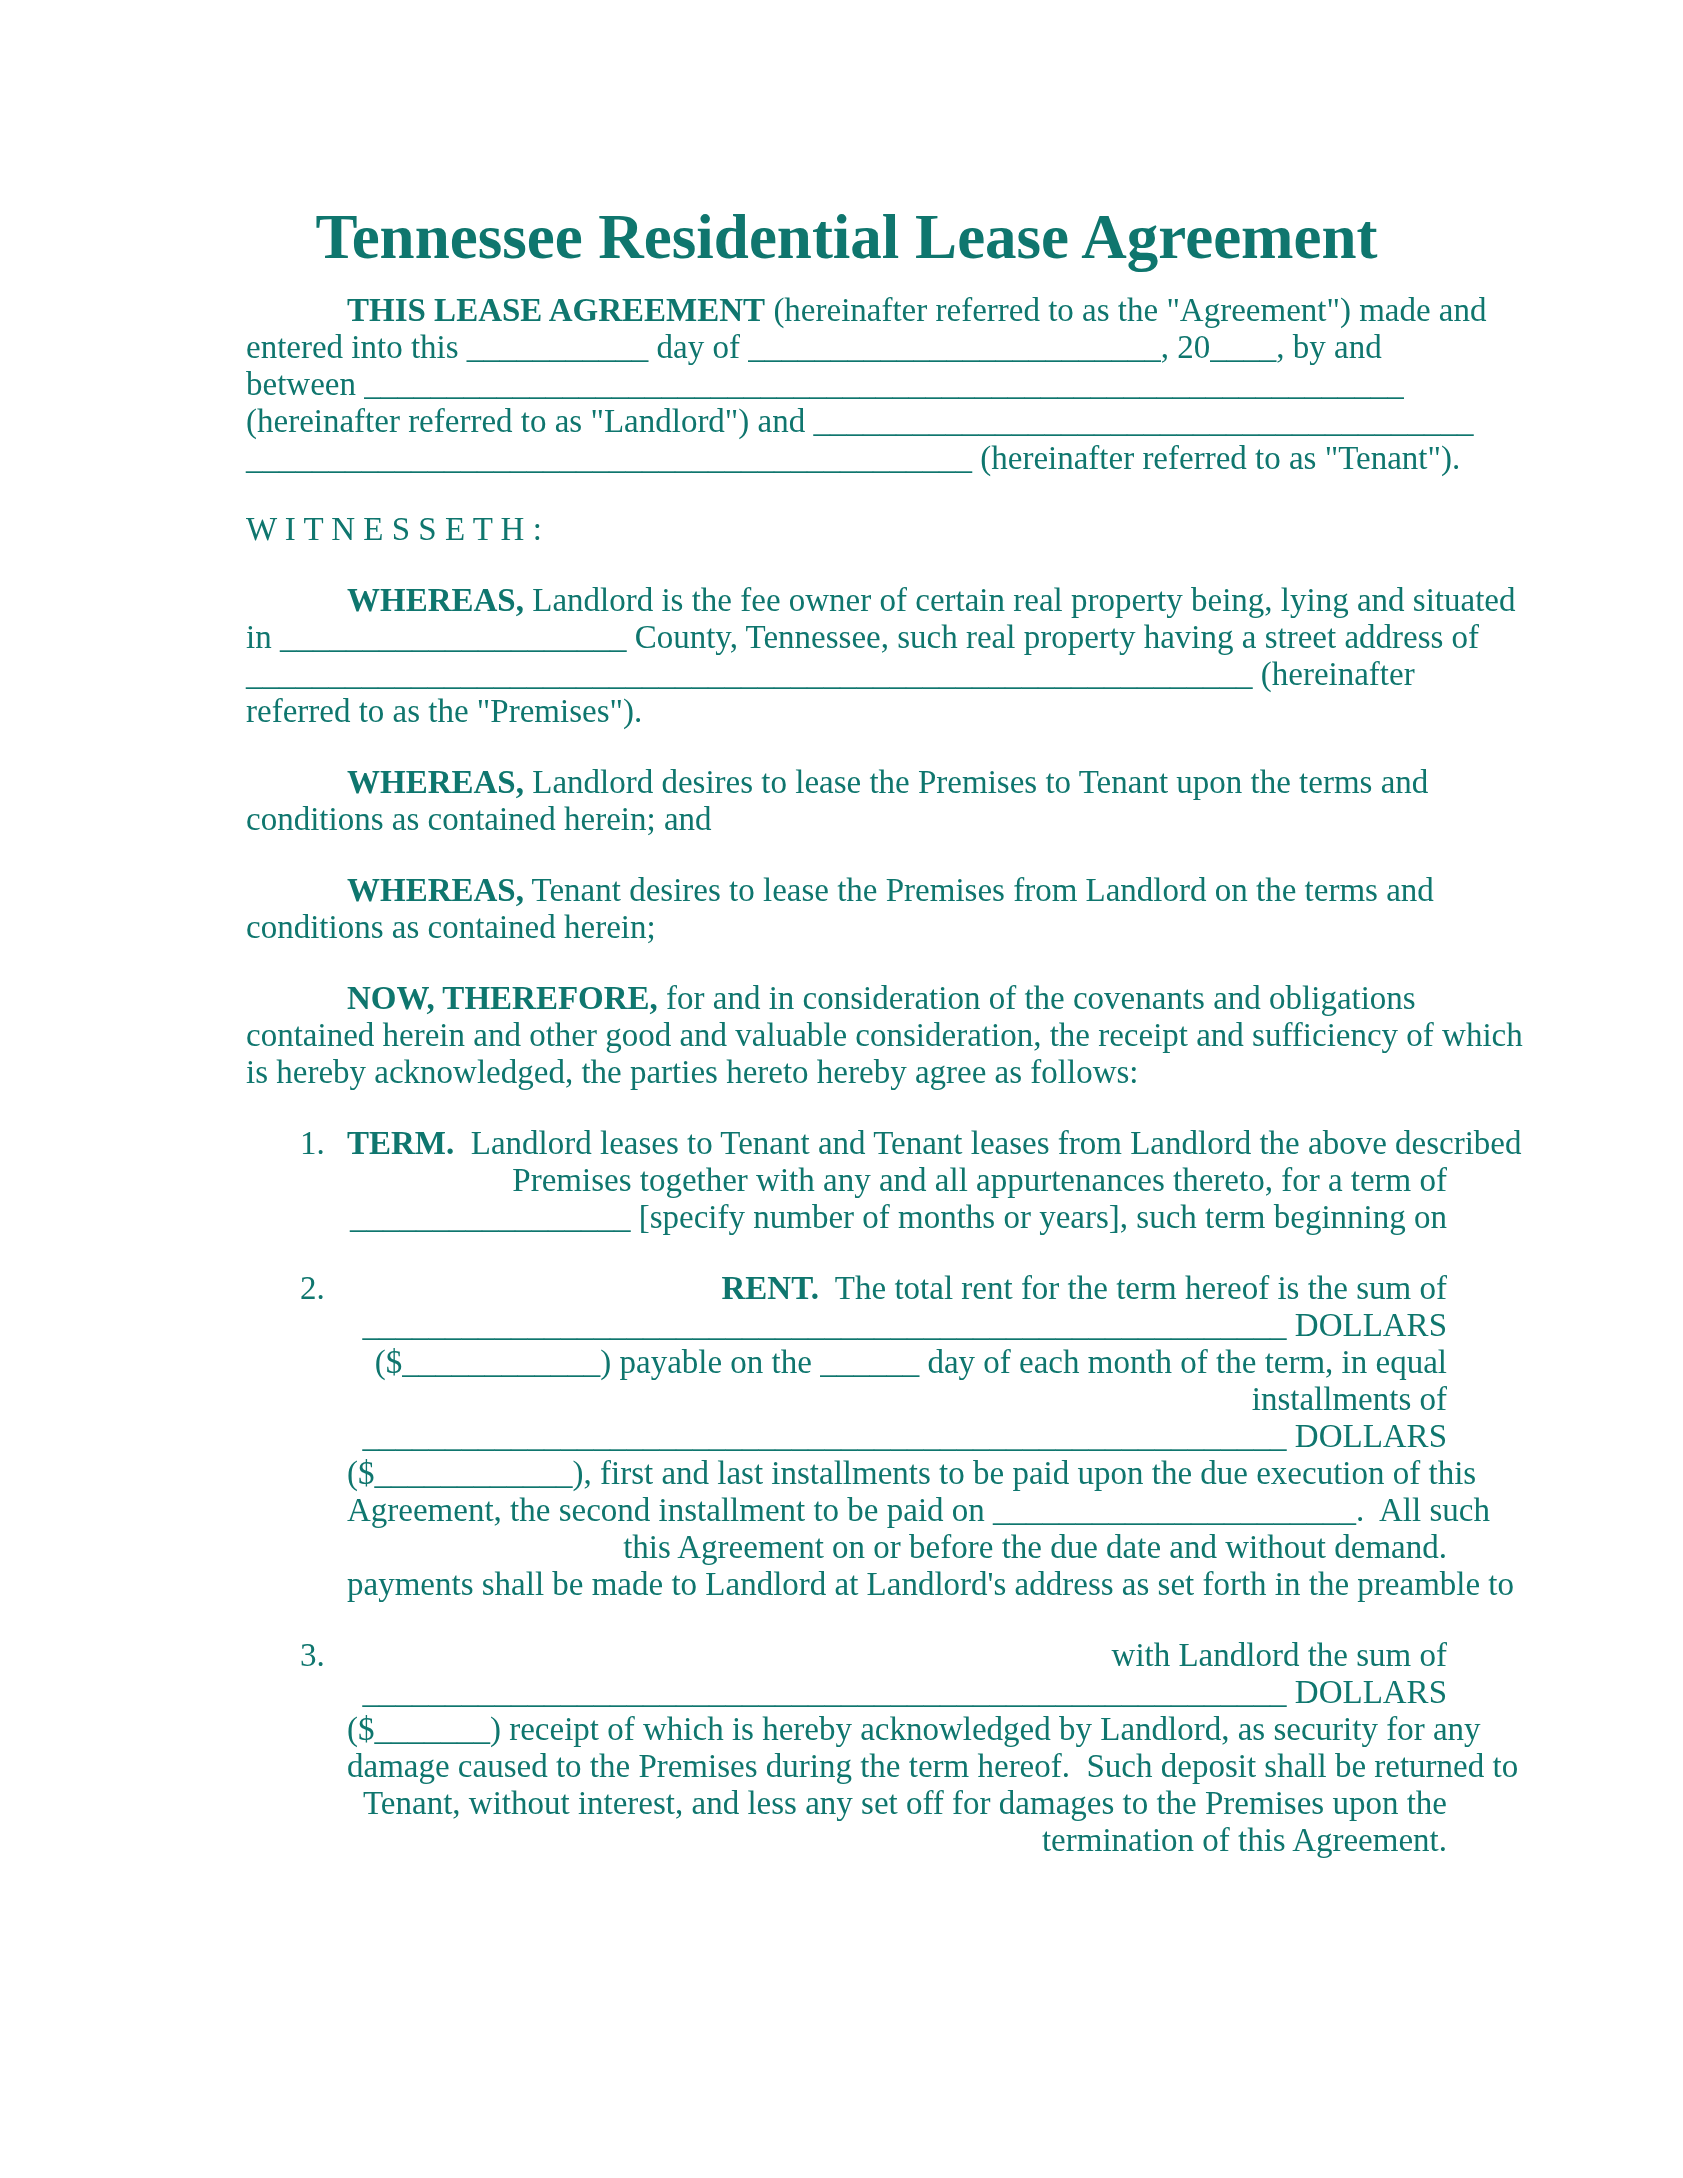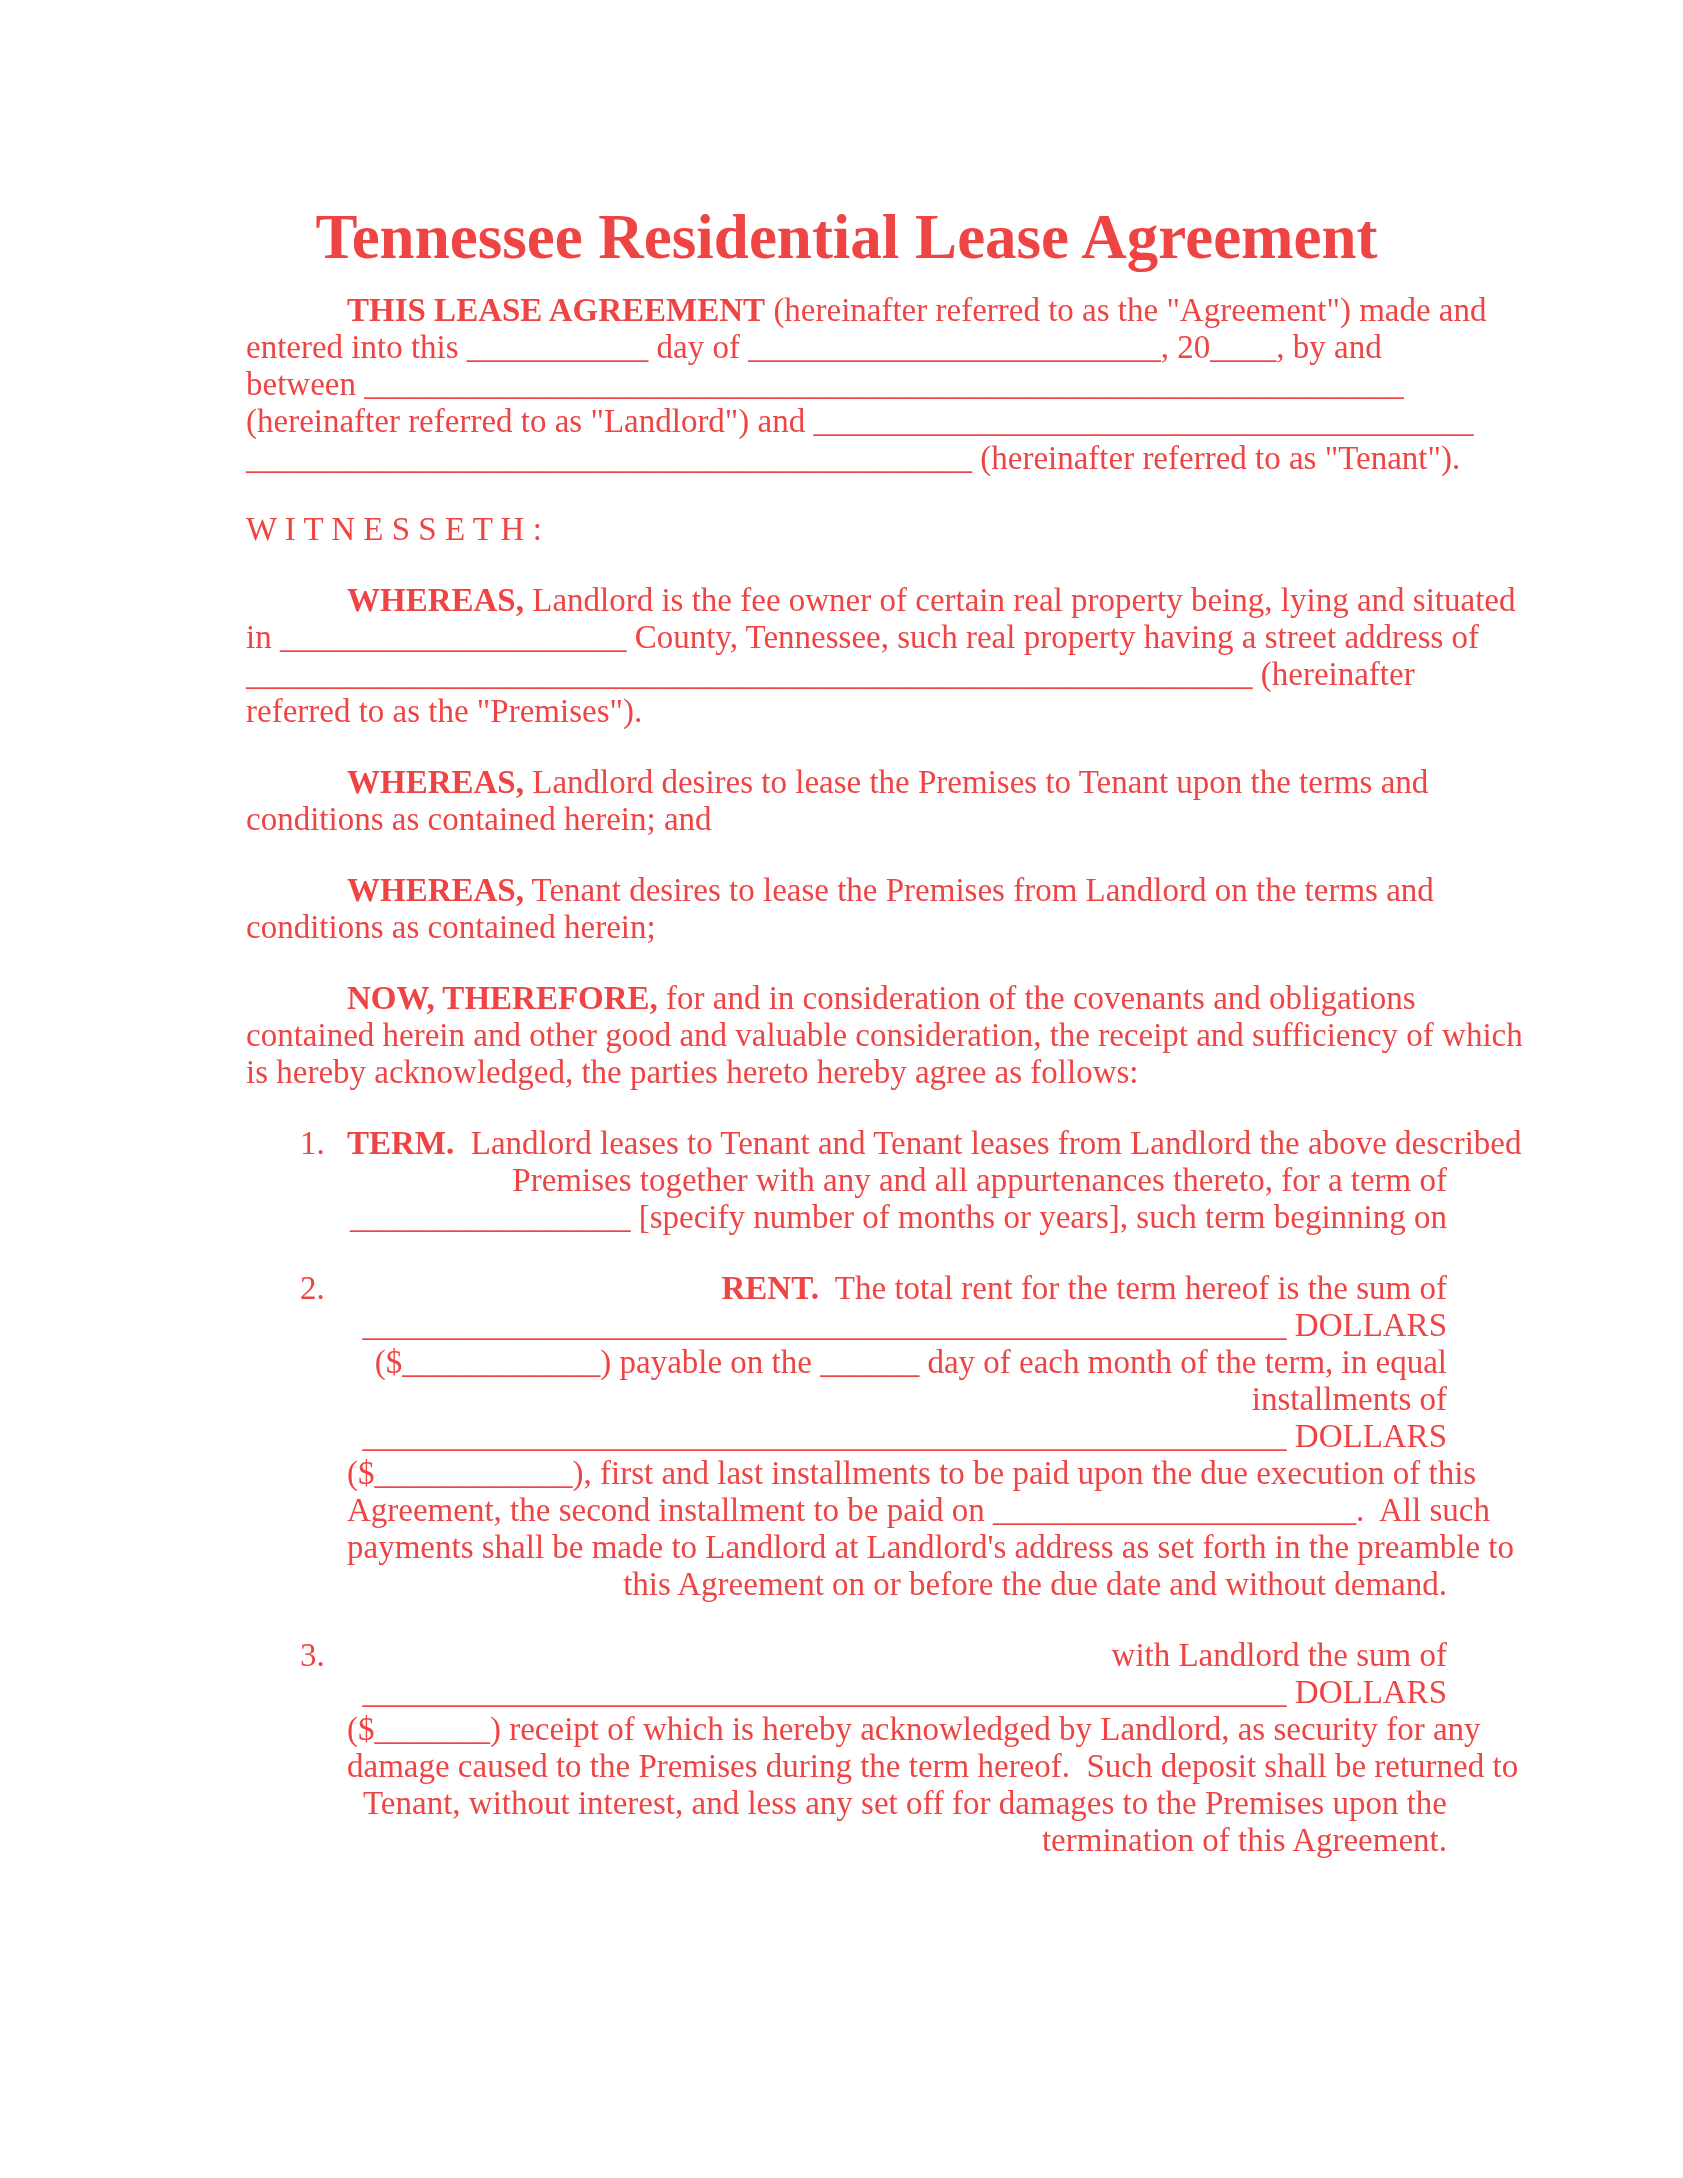--- a/index.html
+++ b/index.html
@@ -6,21 +6,21 @@
   .page {
     position: relative;
     width: 1683px;
     height: 2178px;
     background: #ffffff;
     box-sizing: border-box;
     padding: 203px 236px 0 246px;
     font-family: "Liberation Serif", "DejaVu Serif", serif;
     font-size: 33px;
     line-height: 37px;
-    color: #ef4444;
+    color: #0f766e;
     overflow: hidden;
   }
   .doc-title {
     font-size: 63px;
     line-height: 69px;
     font-weight: bold;
     text-align: center;
     margin: 0 0 20px 0;
     white-space: pre;
   }
@@ -78,22 +78,22 @@
       <div class="block list-item">
         <div class="num">2.</div>
         <div class="item-lines">
           <div class="line"><span class="b">RENT.</span><span>  The total rent for the term hereof is the sum of</span></div>
           <div class="line"><span>________________________________________________________ DOLLARS</span></div>
           <div class="line"><span>($____________) payable on the ______ day of each month of the term, in equal</span></div>
           <div class="line"><span>installments of</span></div>
           <div class="line"><span>________________________________________________________ DOLLARS</span></div>
           <div class="line"><span>($____________), first and last installments to be paid upon the due execution of this</span></div>
           <div class="line"><span>Agreement, the second installment to be paid on ______________________.  All such</span></div>
+          <div class="line"><span>this Agreement on or before the due date and without demand.</span></div>
           <div class="line"><span>payments shall be made to Landlord at Landlord's address as set forth in the preamble to</span></div>
-          <div class="line"><span>this Agreement on or before the due date and without demand.</span></div>
         </div>
       </div>
       <div class="block list-item">
         <div class="num">3.</div>
         <div class="item-lines">
           <div class="line"><span>with Landlord the sum of</span></div>
           <div class="line"><span>________________________________________________________ DOLLARS</span></div>
           <div class="line"><span>($_______) receipt of which is hereby acknowledged by Landlord, as security for any</span></div>
           <div class="line"><span>damage caused to the Premises during the term hereof.  Such deposit shall be returned to</span></div>
           <div class="line"><span>Tenant, without interest, and less any set off for damages to the Premises upon the</span></div>

